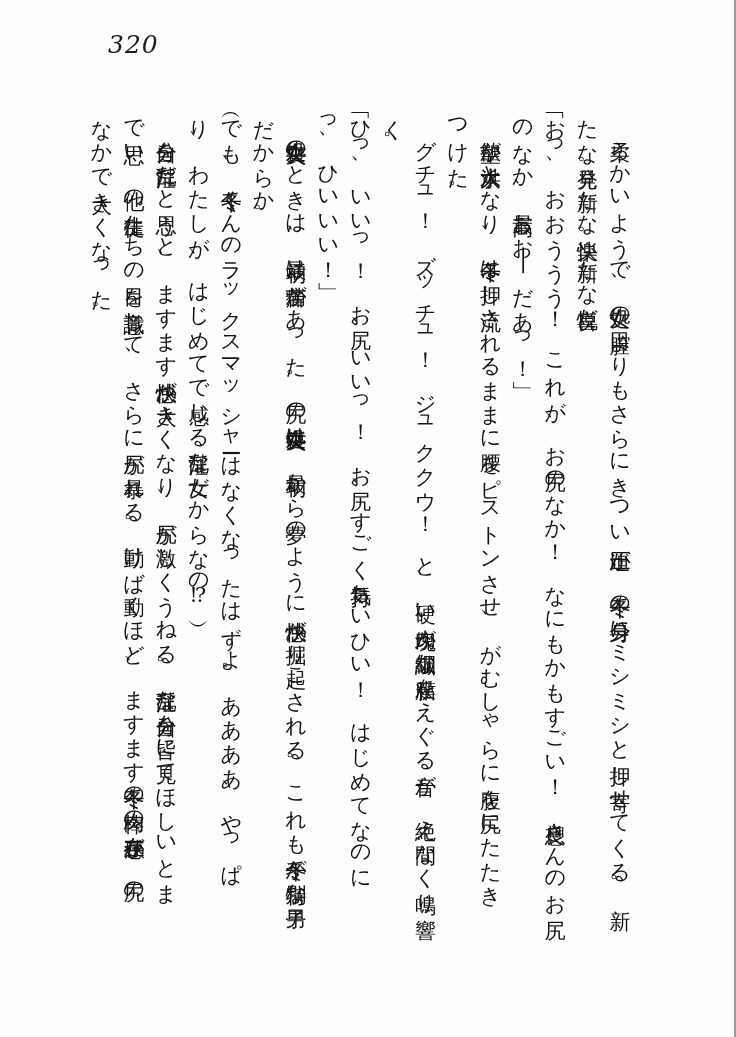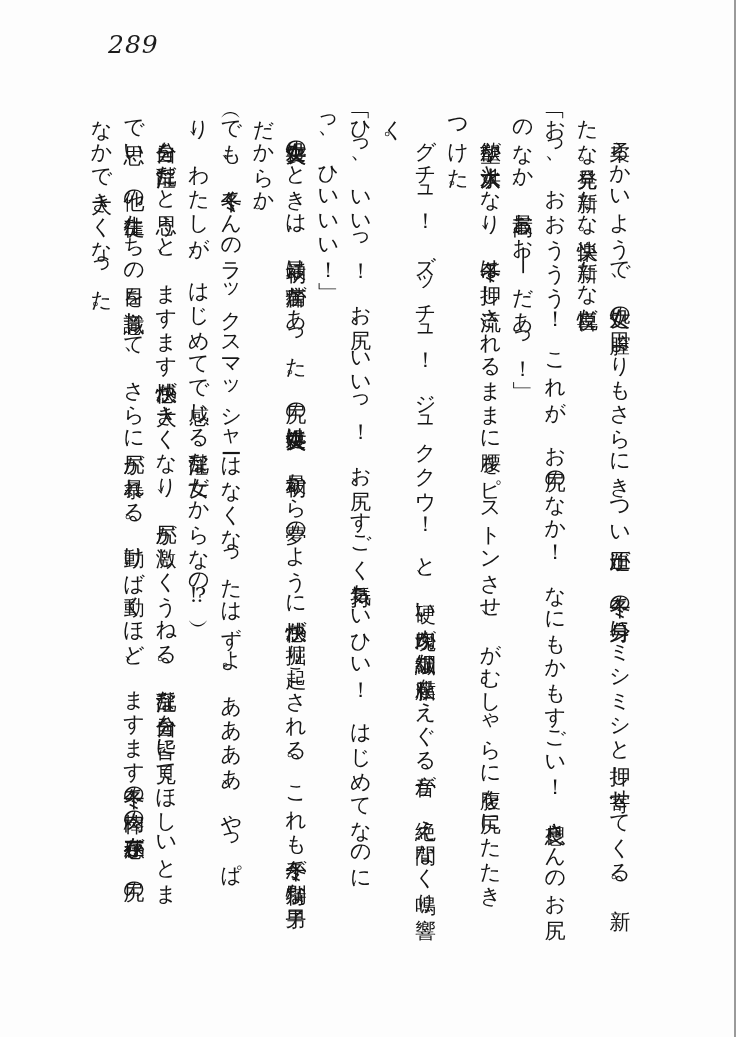--- a/index.html
+++ b/index.html
@@ -58,21 +58,21 @@
     text-indent: 1em;
   }
 </style>
 </head>
 <body>
 
 <div class="page">
 
   <div class="scan-edge-line"></div>
 
-  <div class="page-number">289</div>
+  <div class="page-number">320</div>
 
   <div class="text-block">
     <p class="indent">柔らかいようで、処女の膣口よりもさらにきつい圧迫が、千冬の分身にミシミシと押し寄せてくる。新たな発見。新たな快楽。新たな喜悦だ。</p>
     <p>「おっ、おおううう！　これが、お尻のなか！　なにもかもすごい！　想良さんのお尻のなか、最高おお──だあっ！」</p>
     <p class="indent">欲望が大洪水となり、千冬は押し流されるままに腰をピストンさせ、がむしゃらに腹を尻にたたきつけた。</p>
     <p class="indent">グチュ！　ズッチュ！　ジュククウ！　と、硬い肉塊が繊細な粘膜をえぐる音が、絶え間なく鳴り響く。</p>
     <p>「ひっ、いいっ！　お尻、いいっ！　お尻、すごく気持ちいひい！　はじめてなのにっ、ひいいい！」</p>
     <p class="indent">処女喪失のときは、最初は苦痛があった。尻の処女喪失は、最初から夢のように快感が掘り起こされる。これも千冬が特別な男子だからか。</p>
     <p>（でも、千冬くんのラックスマッシャーはなくなったはずよ。ああああ、やっぱり、わたしが、はじめてで感じる淫乱な女だからなの⁉）</p>
     <p class="indent">自分を淫乱だと思うと、ますます快感が大きくなり、尻が激しくうねる。淫乱な自分を皆に見てほしいとまで思い、他の生徒たちの目を意識して、さらに尻が暴れる。動けば動くほど、ますます千冬の肉棒の存在感が、尻のなかで大きくなった。</p>

